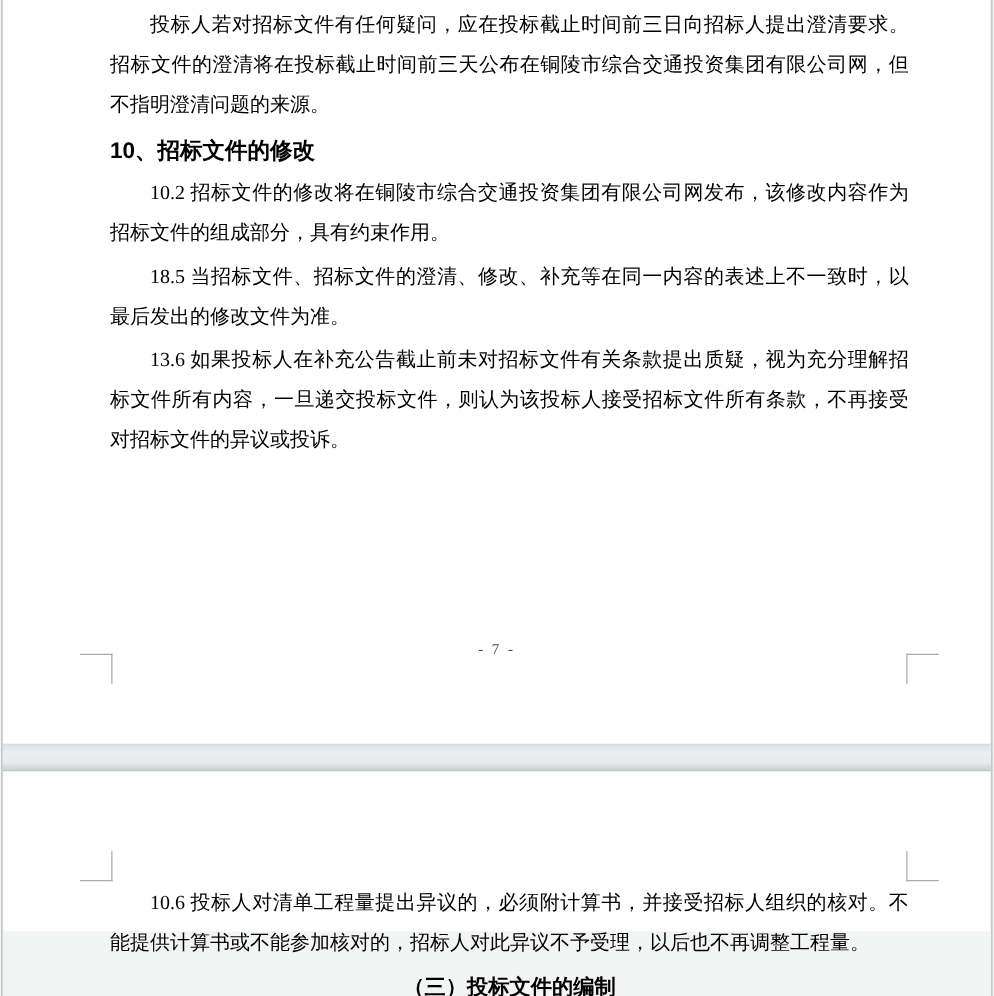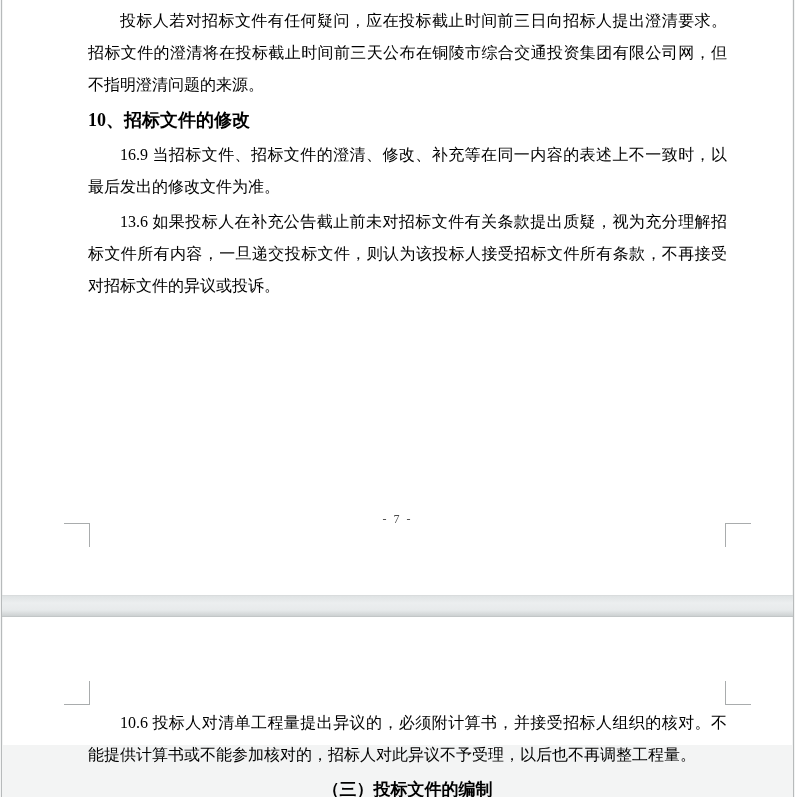--- a/index.html
+++ b/index.html
@@ -43,21 +43,21 @@
   .page-1 .doc-body { top: 5px; }
   .page-2 .doc-body { top: 90px; }
 
   .doc-body p { text-indent: 2em; margin-bottom: 3px; }
 
   .section-heading {
     font-weight: bold;
     font-size: 18px;
     line-height: 32px;
     margin-bottom: 3px;
-    font-family: Liberation Serif, serif;
+    font-family: Liberation Sans, sans-serif;
   }
   .subsection-heading {
     font-weight: bold;
     font-size: 17px;
     line-height: 32px;
     text-align: center;
     text-indent: 0;
     font-family: "Liberation Sans", "DejaVu Sans", sans-serif;
   }
 
@@ -81,21 +81,22 @@
 
 <div class="workspace">
 
   <div class="edge-strip left"></div>
   <div class="edge-strip right"></div>
 
   <div class="page page-1">
     <div class="doc-body">
       <p>投标人若对招标文件有任何疑问，应在投标截止时间前三日向招标人提出澄清要求。招标文件的澄清将在投标截止时间前三天公布在铜陵市综合交通投资集团有限公司网，但不指明澄清问题的来源。</p>
       <div class="section-heading">10、招标文件的修改</div>
-      <p>16.9 当招标文件、招标文件的澄清、修改、补充等在同一内容的表述上不一致时，以最后发出的修改文件为准。</p>
+      <p>10.2 招标文件的修改将在铜陵市综合交通投资集团有限公司网发布，该修改内容作为招标文件的组成部分，具有约束作用。</p>
+      <p>18.5 当招标文件、招标文件的澄清、修改、补充等在同一内容的表述上不一致时，以最后发出的修改文件为准。</p>
       <p>13.6 如果投标人在补充公告截止前未对招标文件有关条款提出质疑，视为充分理解招标文件所有内容，一旦递交投标文件，则认为该投标人接受招标文件所有条款，不再接受对招标文件的异议或投诉。</p>
     </div>
 
     <div class="page-footer">- 7 -</div>
 
     <div class="margin-mark mark-bottom-left"></div>
     <div class="margin-mark mark-bottom-right"></div>
   </div>
 
   <div class="page-break-band"></div>

